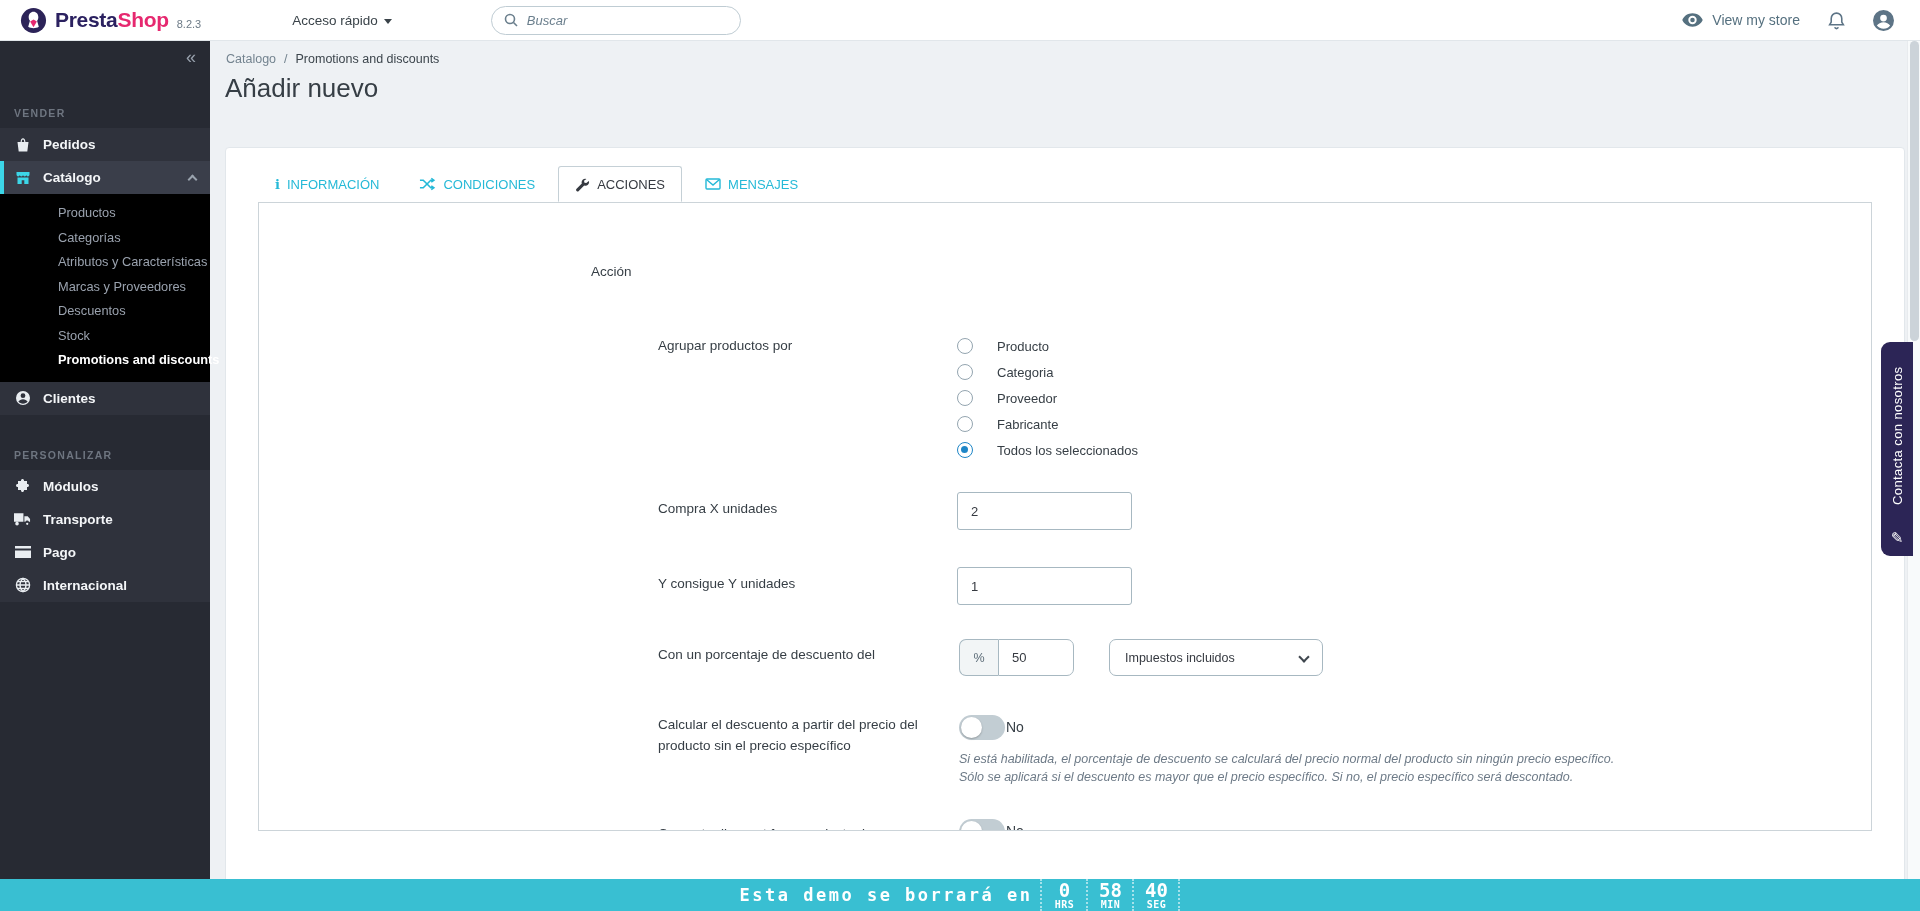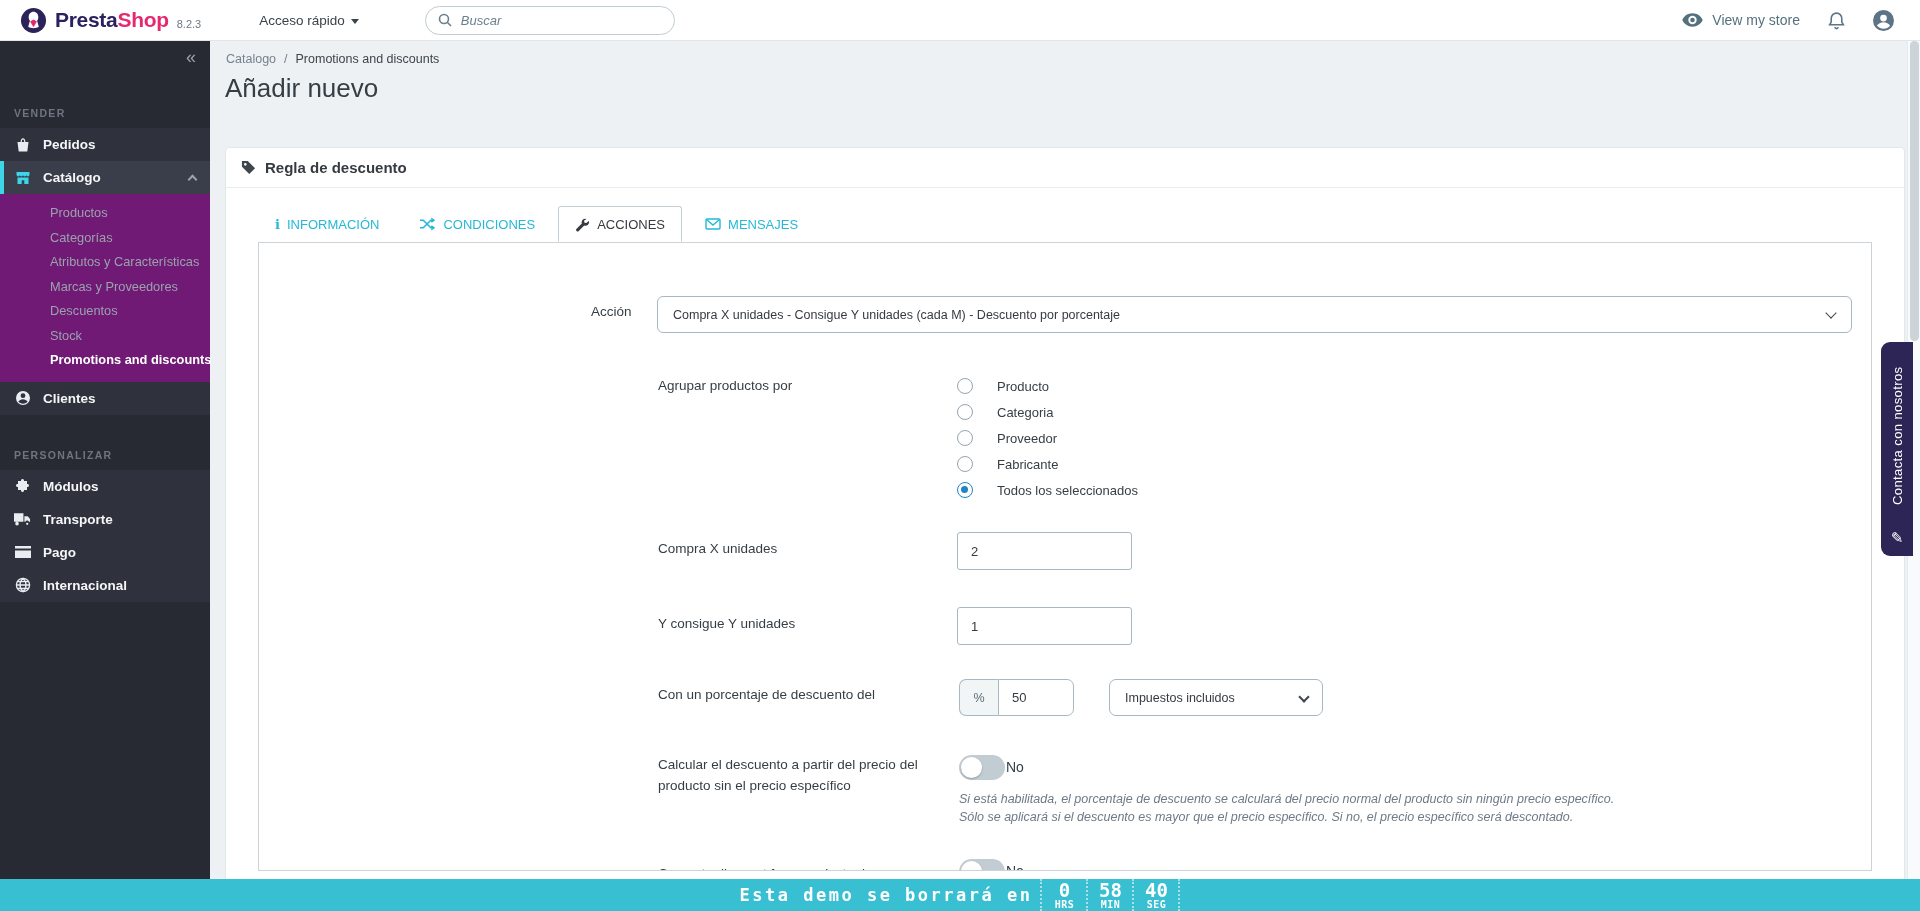--- a/index.html
+++ b/index.html
@@ -1,21 +1,21 @@
 <!DOCTYPE html>
 <html><head>
 <meta charset="utf-8">
 <style>
   * { margin:0; padding:0; box-sizing:border-box; }
   html,body { width:1920px; height:911px; overflow:hidden; }
   body { font-family:"Liberation Sans","DejaVu Sans",sans-serif; background:#eef1f4; color:#3c454c; position:relative; }
 
   
   .topbar { position:absolute; left:0; top:0; width:1920px; height:41px; background:#fff;
-            border-bottom:1px solid #e1e6ea; display:flex; align-items:center; z-index:60; }
+            border-bottom:1px solid #e1e6ea; display:flex; align-items:center; z-index:60;gap:33px; }
   .logo-area { display:flex; align-items:center; padding-left:20px; }
   .logo-icon { width:27px; height:27px; }
   .brand { font-size:21px; font-weight:bold; margin-left:8px; letter-spacing:-0.3px; }
   .brand .p1 { color:#2b2160; } .brand .p2 { color:#e6286f; }
   .version { font-size:11px; color:#6c7a86; margin-left:8px; margin-top:7px; }
   .quickaccess { margin-left:58px; font-size:13.5px; color:#3a4349; display:flex; align-items:center; gap:6px; cursor:pointer; }
   .caret-down { width:0; height:0; border-left:4px solid transparent; border-right:4px solid transparent; border-top:5px solid #3a4349; margin-top:2px; }
   .search-pill { margin-left:66px; width:250px; height:29px; border:1px solid #bfccd3; border-radius:15px;
                  display:flex; align-items:center; padding:0 12px; gap:9px; color:#6b7f8d; }
   .search-pill input { border:none; outline:none; width:190px; font-size:13px; font-style:italic; color:#5a6b77; background:transparent; font-family:inherit; }
@@ -26,21 +26,21 @@
   
   .sidebar { position:absolute; left:0; top:41px; width:210px; height:870px; background:#272a33; z-index:10; }
   .collapse-btn { text-align:right; padding:6px 14px 0 0; color:#97a0ac; font-size:18px; cursor:pointer; line-height:20px; }
   .nav-section-title { margin-top:40px; padding:0 14px 9px 14px; font-size:10.5px; font-weight:bold; letter-spacing:1.3px; color:#6e7580; }
   .nav-item { height:33px; display:flex; align-items:center; gap:12px; padding-left:14px; font-size:13.5px;
               font-weight:600; color:#f4f6f8; background:#2f323c; cursor:pointer; }
   .nav-item .ico { width:17px; display:flex; justify-content:center; color:#e9edf1; }
   .nav-item.active { background:#3a3e4a; border-left:4px solid #3cd6e8; padding-left:10px; }
   .nav-item.active .ico { color:#3cd6e8; }
   .chev-up { margin-left:auto; margin-right:14px; width:7px; height:7px; border-left:2px solid #9aa3ae; border-top:2px solid #9aa3ae; transform:rotate(45deg); margin-top:3px; }
-  .subnav { padding:7px 0 9px 4px; background:#701a75; }
+  .subnav { padding:7px 0 9px 12px; background:#000000; }
   .subnav-item { height:24.5px; line-height:24.5px; padding-left:46px; font-size:12.8px; color:#9aa2ae; cursor:pointer; white-space:nowrap; }
   .subnav-item.active { color:#ffffff; font-weight:bold; }
   .gap-34 { height:34px; }
 
   
   .main { position:absolute; left:210px; top:41px; width:1710px; height:870px; background:#eef1f4; }
   .breadcrumb { position:absolute; left:16px; top:11px; font-size:12.5px; color:#73838f; display:flex; gap:8px; }
   .breadcrumb .cur { color:#3c454c; }
   .page-title { position:absolute; left:15px; top:32px; font-size:26px; font-weight:500; color:#363e45; }
 
@@ -240,28 +240,20 @@
 
 <div class="main">
   <div class="breadcrumb">
     <span>Catalogo</span>
     <span>/</span>
     <span class="cur">Promotions and discounts</span>
   </div>
   <div class="page-title">Añadir nuevo</div>
 
   <div class="card">
-    <div class="card-header">
-      <span class="ico">
-        <svg width="15" height="15" viewBox="0 0 16 16">
-            <path fill="currentColor" fill-rule="evenodd" d="M1 1h6.2L15 8.8 8.8 15 1 7.2V1zm3.6 2.2a1.4 1.4 0 100 2.8 1.4 1.4 0 000-2.8z"></path>
-          </svg>
-      </span>
-      <span>Regla de descuento</span>
-    </div>
 
     <div class="tabs">
       <div class="tab">
         <span class="tico info-i">i</span>
         <span>INFORMACIÓN</span>
       </div>
       <div class="tab">
         <span class="tico">
           <svg width="17" height="14" viewBox="0 0 18 14" fill="none" stroke="currentColor" stroke-width="1.6">
               <path d="M1 3h3.5l8 8H15"></path>
@@ -287,24 +279,20 @@
               <path d="M1.5 1.5L8 7l6.5-5.5"></path>
             </svg>
         </span>
         <span>MENSAJES</span>
       </div>
     </div>
 
     <div class="form-box">
 
       <div class="fb-label" style="left:292px; top:61px;margin-left:40px;">Acción</div>
-      <div class="big-select">
-        <span>Compra X unidades - Consigue Y unidades (cada M) - Descuento por porcentaje</span>
-        <span class="chev"></span>
-      </div>
 
       <div class="fb-label" style="left:399px; top:135px;">Agrupar productos por</div>
       <div class="radio-group">
         <div class="radio-row">
           <span class="radio"></span>
           <span class="radio-label">Producto</span>
         </div>
         <div class="radio-row">
           <span class="radio"></span>
           <span class="radio-label">Categoria</span>

